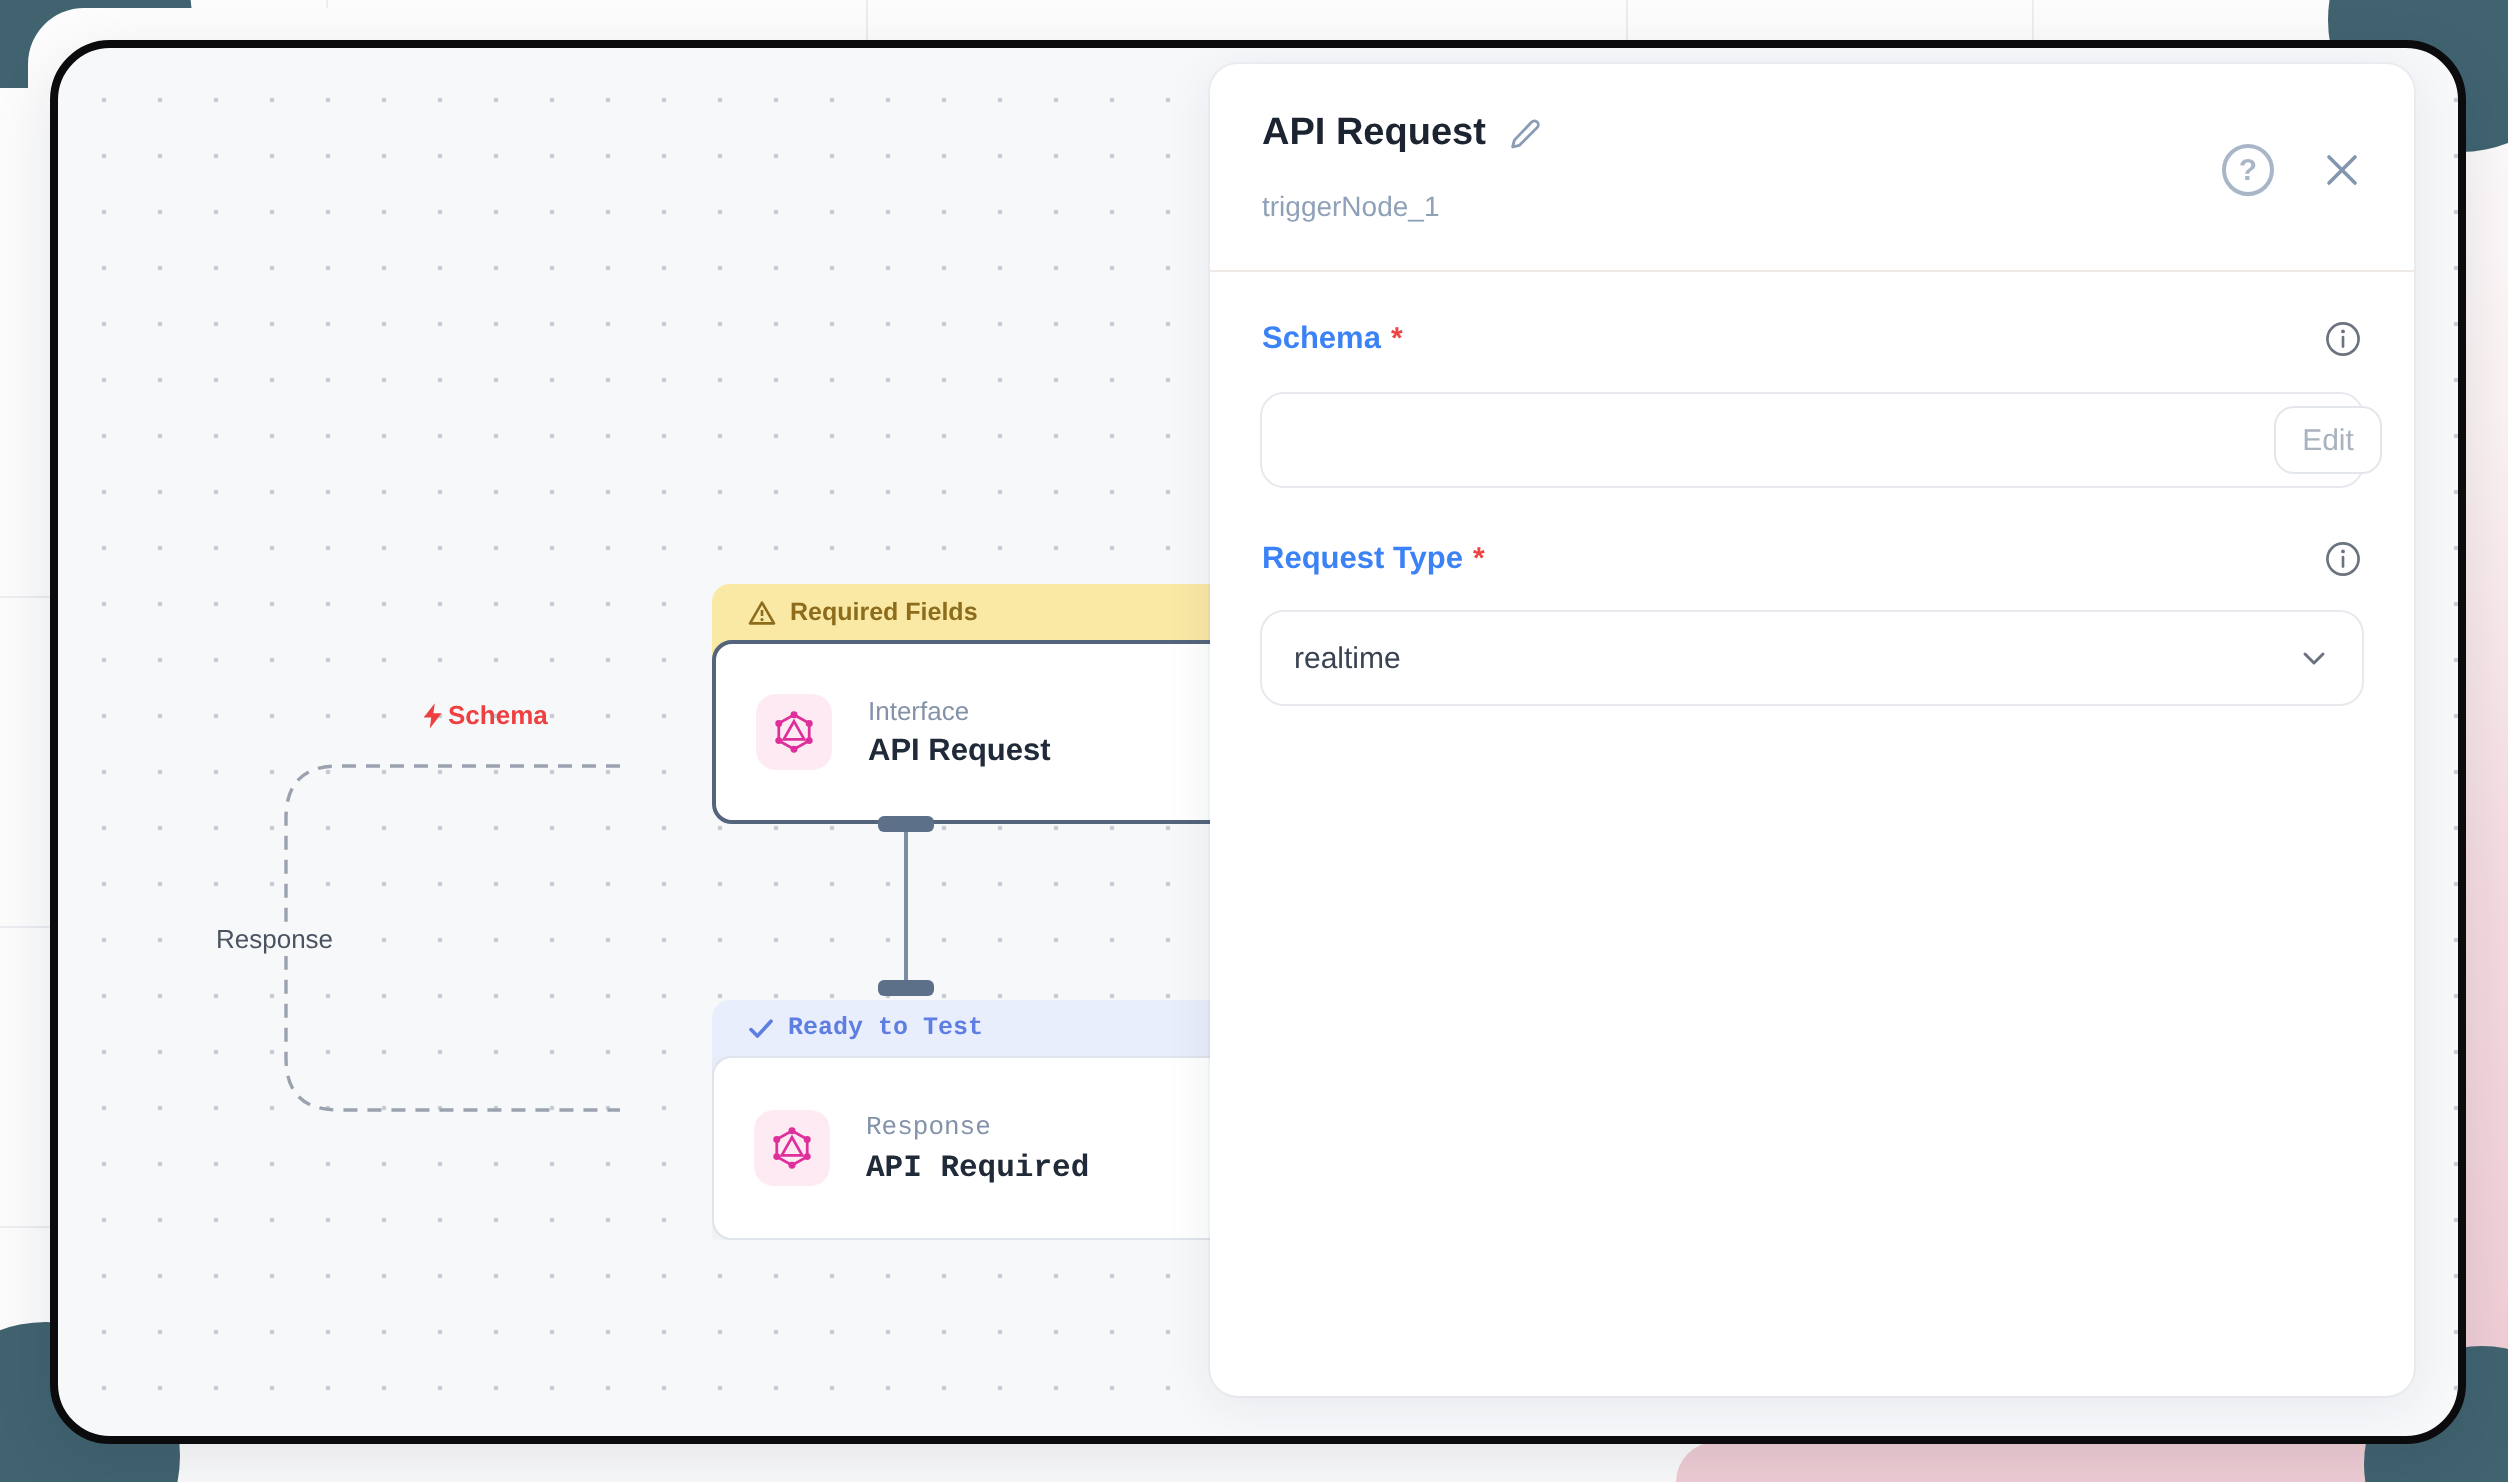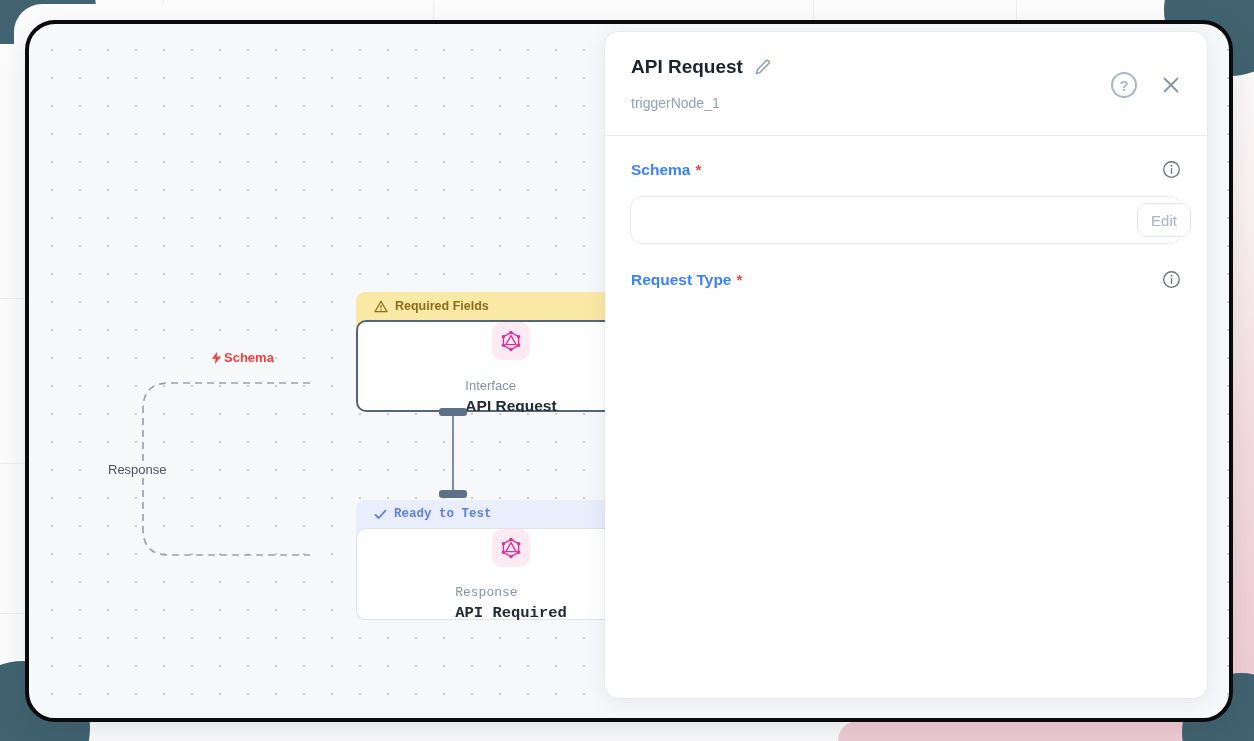--- a/index.html
+++ b/index.html
@@ -60,21 +60,21 @@
     border-radius:9px 9px 0 0;
     display:flex; align-items:center; gap:7px; padding:0 0 14px 18px;
     font-size:12.5px; font-weight:700;
   }
   .banner-warning { background:#fae8a5; color:#8d6c1c; }
   .banner-ready   { background:#e9eefc; color:#5e7ee2; }
   .node-card {
     position:absolute; left:0; top:28px; width:290px; height:92px;
     background:#ffffff; border-radius:10px;
     clip-path:polygon(0 0, calc(100% - 16px) 0, 100% 16px, 100% 100%, 0 100%);
-    display:flex; align-items:center; gap:18px; padding-left:20px;flex-direction:column;
+    display:flex; align-items:center; gap:18px; padding-left:20px;
   }
   .card-selected { border:2px solid #54647c; }
   .card-plain    { border:1.5px solid #dfe3ea; }
   .notch-line { position:absolute; width:25px; height:2px; top:7px; right:-5px; transform:rotate(45deg); }
   .notch-dark  { background:#54647c; }
   .notch-light { background:#dfe3ea; }
   .icon-tile {
     width:38px; height:38px; border-radius:10px; background:#fdeaf3;
     display:flex; align-items:center; justify-content:center; flex:none;
   }
@@ -283,14 +283,22 @@
 
     <div class="field-label-row row-response">
       <span class="field-label">Request Type</span>
       <span class="req">*</span>
       <svg class="info-right" width="19" height="19" viewBox="0 0 20 20">
         <circle cx="10" cy="10" r="8.2" fill="none" stroke="#6b7280" stroke-width="1.4"></circle>
         <line x1="10" y1="9" x2="10" y2="14" stroke="#6b7280" stroke-width="1.4" stroke-linecap="round"></line>
         <circle cx="10" cy="6" r="1" fill="#6b7280"></circle>
       </svg>
     </div>
+    <div class="select-box">
+      <span class="select-value">realtime</span>
+      <span class="select-chevron">
+        <svg width="16" height="16" viewBox="0 0 16 16">
+          <path d="M3.5 6 L8 10.5 L12.5 6" fill="none" stroke="#6b7280" stroke-width="1.5" stroke-linecap="round" stroke-linejoin="round"></path>
+        </svg>
+      </span>
+    </div>
   </div>
 </div>
 
 </body></html>

